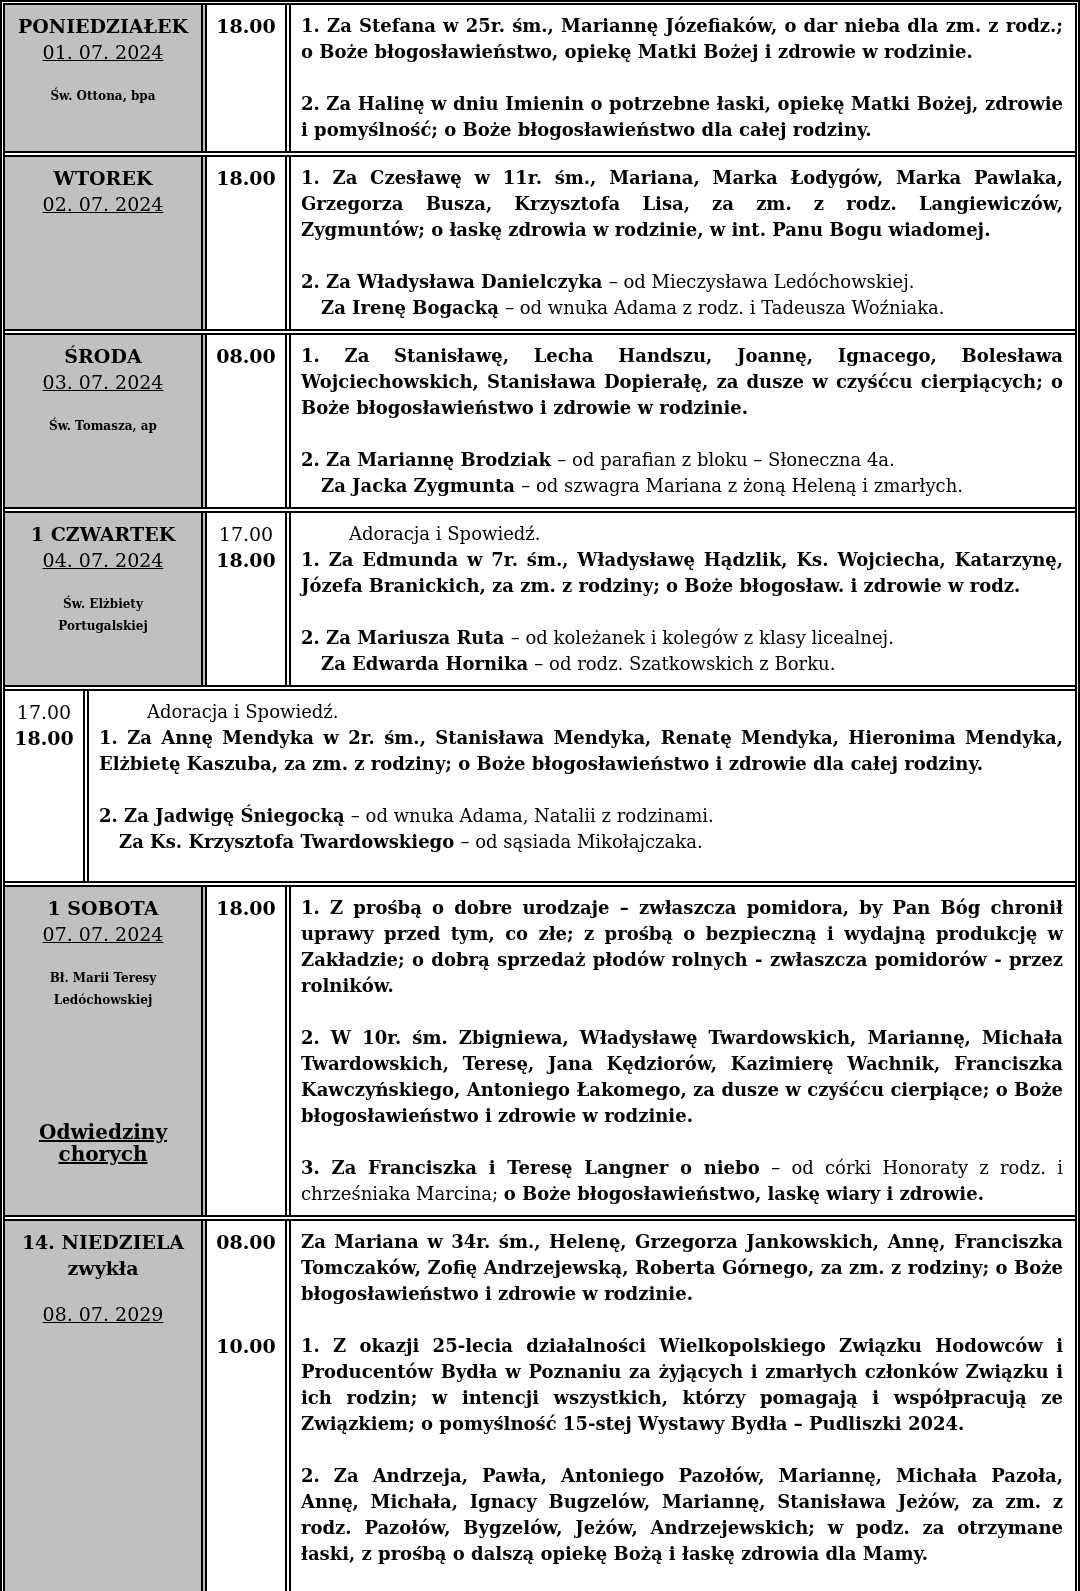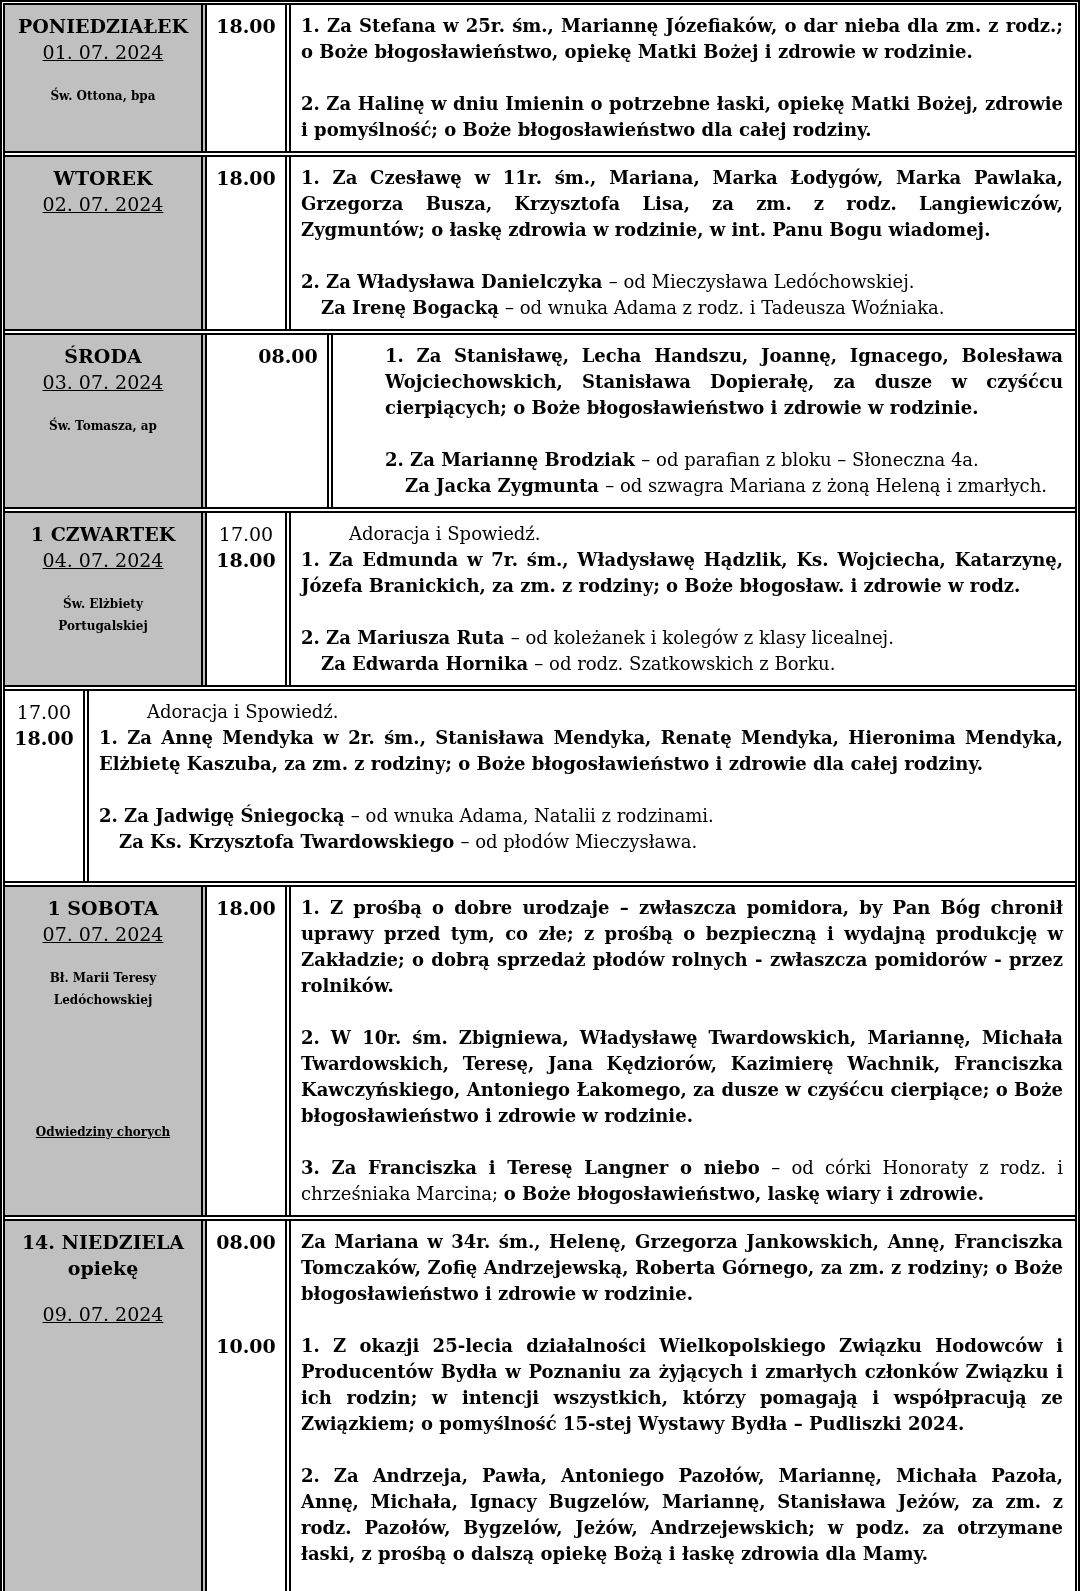--- a/index.html
+++ b/index.html
@@ -11,21 +11,21 @@
   }
   .table {
     width: 1080px;
     border: 5px double #000;
     background:#fff;
   }
   .row { display:flex; align-items:stretch; }
   .row + .row { border-top: 6px double #000; }
   .row:nth-of-type(1){ min-height:127px; }
   .row:nth-of-type(2){ min-height:162px; }
-  .row:nth-of-type(3){ min-height:157px;gap:42px; }
+  .row:nth-of-type(3){ min-height:157px; }
   .row:nth-of-type(4){ min-height:158px; }
   .row:nth-of-type(5){ min-height:196px; }
   .row:nth-of-type(6){ min-height:307px; }
   .row:nth-of-type(7){ min-height:438px; }
 
   .cell { padding:8px 8px; }
   .cell.day {
     width:202px; flex:0 0 202px;
     background:#c0c0c0;
     border-right:6px double #000;
@@ -35,21 +35,21 @@
     width:84px; flex:0 0 84px;
     border-right:6px double #000;
     text-align:center;
   }
   .cell.text { flex:1 1 auto; padding:8px 12px 8px 10px; }
 
   .day-line { line-height:26px; }
   .day-line.title { font-weight:bold; font-size:19px; }
   .day-line.date  { font-size:19px; text-decoration:underline; }
   .day-line.note  { font-weight:bold; font-size:12px; line-height:22px; }
-  .day-line.note-underline { font-weight:bold; font-size:12px; line-height:22px; text-decoration:underline; }
+  .day-line.note-underline { font-weight:bold; font-size:20px; line-height:22px; text-decoration:underline; }
   .day-line.gap   { height:20px; }
 
   .time-line { font-size:19px; line-height:26px; }
   .time-line.b { font-weight:bold; }
 
   .para { font-size:18px; line-height:26px; }
   .para + .para { margin-top:26px; }
   .line { text-align:justify; }
   .line.nojust { text-align:left; }
   .b { font-weight:bold; }
@@ -146,21 +146,21 @@
           <div class="time-line">17.00</div>
           <div class="time-line b">18.00</div>
         </div>
         <div class="cell text">
           <div class="para">
             <div class="line nojust" style="padding-left: 48px;"><span class="r u">Adoracja i Spowiedź.</span></div>
             <div class="line"><span class="b">1. Za Annę Mendyka w 2r. śm., Stanisława Mendyka, Renatę Mendyka, Hieronima Mendyka, Elżbietę Kaszuba, za zm. z rodziny; o Boże błogosławieństwo i zdrowie dla całej rodziny.</span></div>
           </div>
           <div class="para">
             <div class="line nojust"><span class="b">2. Za Jadwigę Śniegocką </span><span class="r">– od wnuka Adama, Natalii z rodzinami.</span></div>
-            <div class="line nojust" style="padding-left: 20px;"><span class="b">Za Ks. Krzysztofa Twardowskiego </span><span class="r">– od płodów Mieczysława.</span></div>
+            <div class="line nojust" style="padding-left: 20px;"><span class="b">Za Ks. Krzysztofa Twardowskiego </span><span class="r">– od sąsiada Mikołajczaka.</span></div>
           </div>
         </div>
       </div>
       <div class="row">
         <div class="cell day">
           <div class="day-line title">1 SOBOTA</div>
           <div class="day-line date">07. 07. 2024</div>
           <div class="day-line gap"></div>
           <div class="day-line note">Bł. Marii Teresy</div>
           <div class="day-line note">Ledóchowskiej</div>
@@ -177,23 +177,23 @@
             <div class="line"><span class="b">2. W 10r. śm. Zbigniewa, Władysławę Twardowskich, Mariannę, Michała Twardowskich, Teresę, Jana Kędziorów, Kazimierę Wachnik, Franciszka Kawczyńskiego, Antoniego Łakomego, za dusze w czyśćcu cierpiące; o Boże błogosławieństwo i zdrowie w rodzinie.</span></div>
           </div>
           <div class="para">
             <div class="line"><span class="b">3. Za Franciszka i Teresę Langner o niebo </span><span class="r">– od córki Honoraty z rodz. i chrześniaka Marcina; </span><span class="b">o Boże błogosławieństwo, laskę wiary i zdrowie.</span></div>
           </div>
         </div>
       </div>
       <div class="row">
         <div class="cell day">
           <div class="day-line title">14. NIEDZIELA</div>
-          <div class="day-line title">opiekę</div>
-          <div class="day-line gap"></div>
-          <div class="day-line date">09. 07. 2024</div>
+          <div class="day-line title">zwykła</div>
+          <div class="day-line gap"></div>
+          <div class="day-line date">08. 07. 2029</div>
         </div>
         <div class="cell time">
           <div class="time-line b">08.00</div>
           <div class="time-line b" style="margin-top: 78px;">10.00</div>
         </div>
         <div class="cell text">
           <div class="para">
             <div class="line"><span class="b">Za Mariana w 34r. śm., Helenę, Grzegorza Jankowskich, Annę, Franciszka Tomczaków, Zofię Andrzejewską, Roberta Górnego, za zm. z rodziny; o Boże błogosławieństwo i zdrowie w rodzinie.</span></div>
           </div>
           <div class="para">

